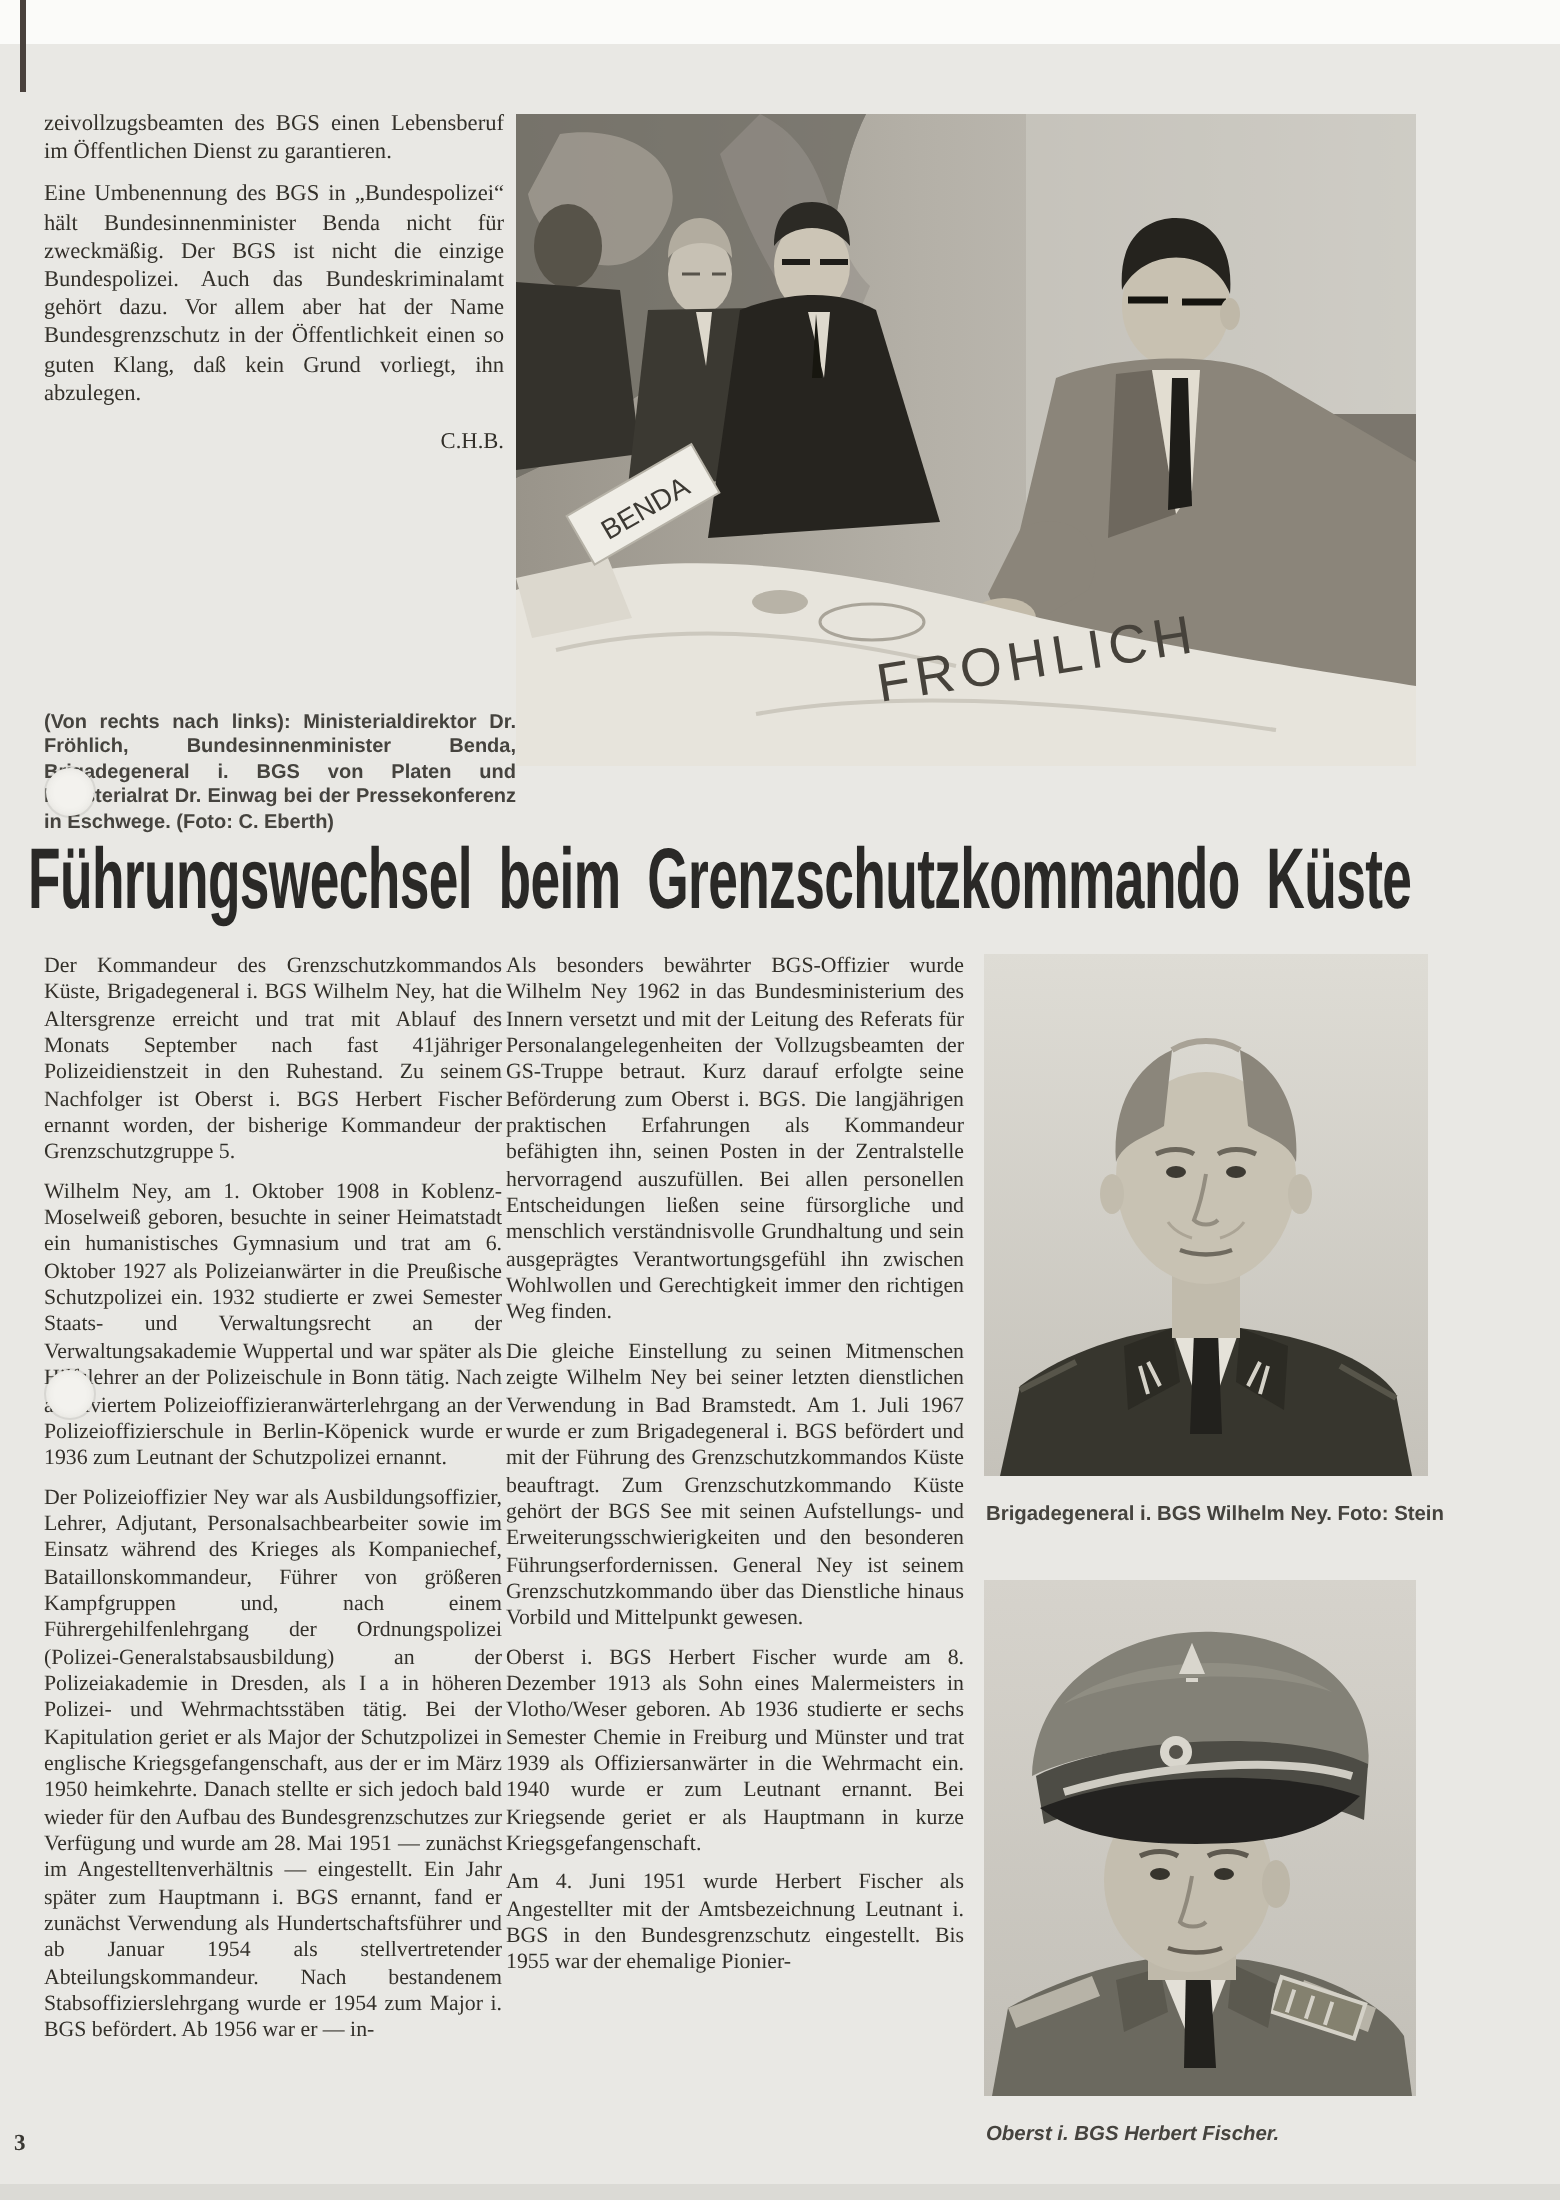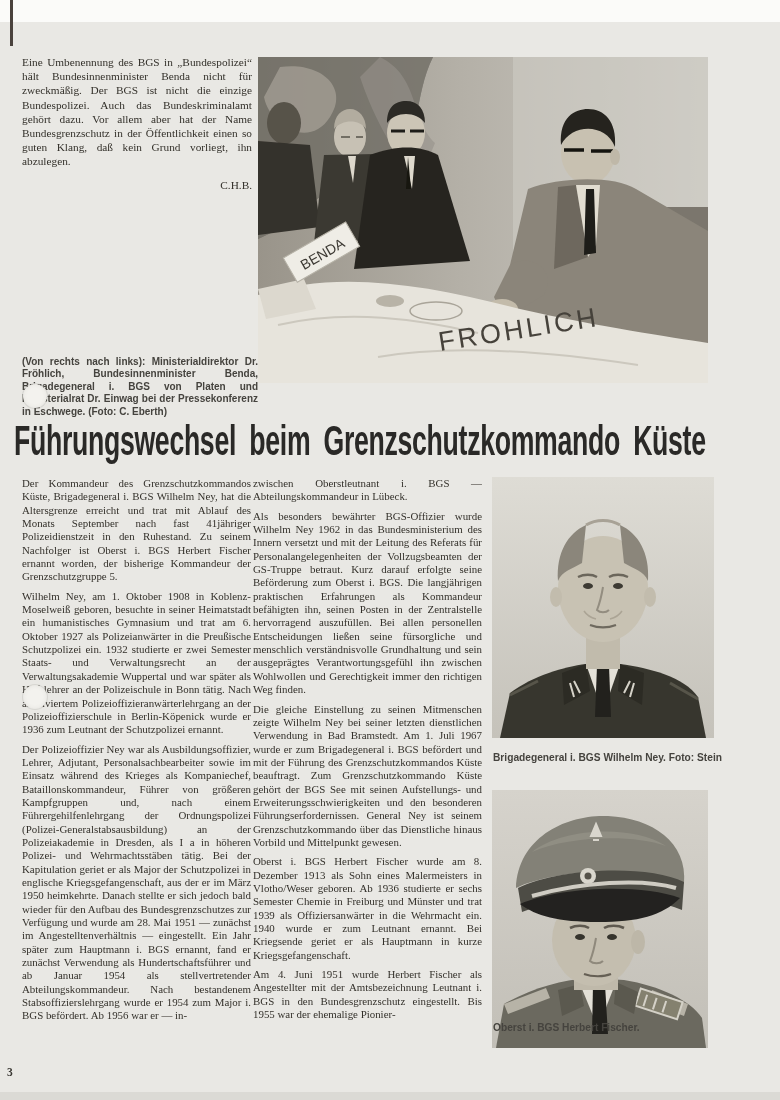--- a/index.html
+++ b/index.html
@@ -41,40 +41,41 @@
   .portrait{position:absolute;}
   .portrait-ney{left:492px;top:477px;}
   .portrait-fischer{left:492px;top:790px;}
   .portrait svg{display:block;}
 
   .photo-caption{
     position:absolute;left:493px;width:230px;
     font-family:"Liberation Sans",sans-serif;font-size:10.2px;font-weight:700;color:#45433e;
   }
   .cap-ney{top:742px;}
-  .cap-fischer{top:1012px;}
+  .cap-fischer{top:1052px;font-style:italic;}
 
   .page-number{position:absolute;left:7px;top:1066px;font-size:11.5px;font-weight:700;color:#3a3833;}
 
   .punch-hole{
     position:absolute;width:24px;height:24px;border-radius:50%;
     background:#f3f2ee;box-shadow:0 0 0 1px rgba(90,88,80,0.12), inset 0 0 4px rgba(90,88,80,0.10);
   }
   .hole-1{left:23px;top:384px;}
   .hole-2{left:23px;top:685px;}
 </style>
 </head>
 <body>
 
 <div class="page">
 
   <div class="top-strip"></div>
   <div class="binding-mark"></div>
 
   <div class="intro">
+    <p>zeivollzugsbeamten des BGS einen Lebensberuf im Öffentlichen Dienst zu garantieren.</p>
     <p><span>Eine Umbenennung des BGS in „Bundespolizei“ hält Bundesinnenminister Benda nicht für zweckmäßig. Der BGS ist nicht die einzige Bundespolizei. Auch das Bundeskriminalamt gehört dazu. Vor allem aber hat der Name Bundesgrenzschutz in der Öffentlichkeit einen so guten Klang, daß kein Grund vorliegt, ihn abzulegen.</span><span class="sig">C.H.B.</span></p>
   </div>
 
   <div class="press-photo">
     <svg viewBox="0 0 450 326" width="450" height="326">
       <defs>
         <linearGradient id="wallg" x1="0" y1="0" x2="1" y2="0">
           <stop offset="0" stop-color="#99948a"></stop>
           <stop offset="0.45" stop-color="#b4b0a7"></stop>
           <stop offset="1" stop-color="#cdcac3"></stop>
@@ -139,21 +140,20 @@
 
   <h1 class="headline" style="margin:0;"><span>Führungswechsel beim Grenzschutzkommando Küste</span></h1>
 
   <div class="columns">
     <div class="col">
       <p>Der Kommandeur des Grenzschutzkommandos Küste, Brigadegeneral i. BGS Wilhelm Ney, hat die Altersgrenze erreicht und trat mit Ablauf des Monats September nach fast 41jähriger Polizeidienstzeit in den Ruhestand. Zu seinem Nachfolger ist Oberst i. BGS Herbert Fischer ernannt worden, der bisherige Kommandeur der Grenzschutzgruppe 5.</p>
       <p>Wilhelm Ney, am 1. Oktober 1908 in Koblenz-Moselweiß geboren, besuchte in seiner Heimatstadt ein humanistisches Gymnasium und trat am 6. Oktober 1927 als Polizeianwärter in die Preußische Schutzpolizei ein. 1932 studierte er zwei Semester Staats- und Verwaltungsrecht an der Verwaltungsakademie Wuppertal und war später als Hilfslehrer an der Polizeischule in Bonn tätig. Nach absolviertem Polizeioffizieranwärterlehrgang an der Polizeioffizierschule in Berlin-Köpenick wurde er 1936 zum Leutnant der Schutzpolizei ernannt.</p>
       <p>Der Polizeioffizier Ney war als Ausbildungsoffizier, Lehrer, Adjutant, Personalsachbearbeiter sowie im Einsatz während des Krieges als Kompaniechef, Bataillonskommandeur, Führer von größeren Kampfgruppen und, nach einem Führergehilfenlehrgang der Ordnungspolizei (Polizei-Generalstabsausbildung) an der Polizeiakademie in Dresden, als I a in höheren Polizei- und Wehrmachtsstäben tätig. Bei der Kapitulation geriet er als Major der Schutzpolizei in englische Kriegsgefangenschaft, aus der er im März 1950 heimkehrte. Danach stellte er sich jedoch bald wieder für den Aufbau des Bundesgrenzschutzes zur Verfügung und wurde am 28. Mai 1951 — zunächst im Angestelltenverhältnis — eingestellt. Ein Jahr später zum Hauptmann i. BGS ernannt, fand er zunächst Verwendung als Hundertschaftsführer und ab Januar 1954 als stellvertretender Abteilungskommandeur. Nach bestandenem Stabsoffizierslehrgang wurde er 1954 zum Major i. BGS befördert. Ab 1956 war er — in-</p>
     </div>
     <div class="col">
-      <p>zwischen Oberstleutnant i. BGS — Abteilungskommandeur in Lübeck.</p>
       <p>Als besonders bewährter BGS-Offizier wurde Wilhelm Ney 1962 in das Bundesministerium des Innern versetzt und mit der Leitung des Referats für Personalangelegenheiten der Vollzugsbeamten der GS-Truppe betraut. Kurz darauf erfolgte seine Beförderung zum Oberst i. BGS. Die langjährigen praktischen Erfahrungen als Kommandeur befähigten ihn, seinen Posten in der Zentralstelle hervorragend auszufüllen. Bei allen personellen Entscheidungen ließen seine fürsorgliche und menschlich verständnisvolle Grundhaltung und sein ausgeprägtes Verantwortungsgefühl ihn zwischen Wohlwollen und Gerechtigkeit immer den richtigen Weg finden.</p>
       <p>Die gleiche Einstellung zu seinen Mitmenschen zeigte Wilhelm Ney bei seiner letzten dienstlichen Verwendung in Bad Bramstedt. Am 1. Juli 1967 wurde er zum Brigadegeneral i. BGS befördert und mit der Führung des Grenzschutzkommandos Küste beauftragt. Zum Grenzschutzkommando Küste gehört der BGS See mit seinen Aufstellungs- und Erweiterungsschwierigkeiten und den besonderen Führungserfordernissen. General Ney ist seinem Grenzschutzkommando über das Dienstliche hinaus Vorbild und Mittelpunkt gewesen.</p>
       <p>Oberst i. BGS Herbert Fischer wurde am 8. Dezember 1913 als Sohn eines Malermeisters in Vlotho/Weser geboren. Ab 1936 studierte er sechs Semester Chemie in Freiburg und Münster und trat 1939 als Offiziersanwärter in die Wehrmacht ein. 1940 wurde er zum Leutnant ernannt. Bei Kriegsende geriet er als Hauptmann in kurze Kriegsgefangenschaft.</p>
       <p>Am 4. Juni 1951 wurde Herbert Fischer als Angestellter mit der Amtsbezeichnung Leutnant i. BGS in den Bundesgrenzschutz eingestellt. Bis 1955 war der ehemalige Pionier-</p>
     </div>
   </div>
 
   <div class="portrait portrait-ney">
     <svg viewBox="0 0 222 261" width="222" height="261">
       <defs>

